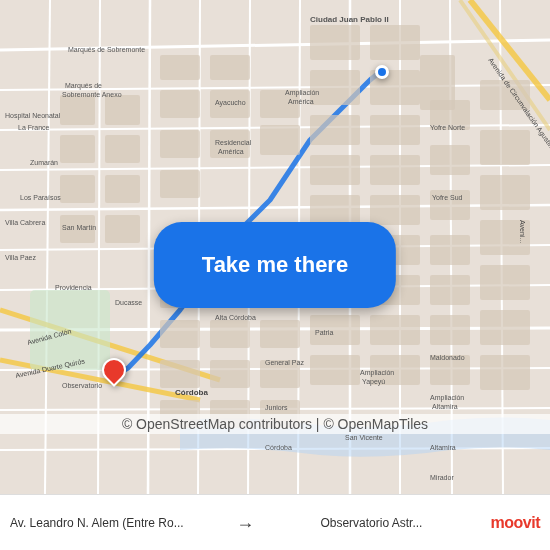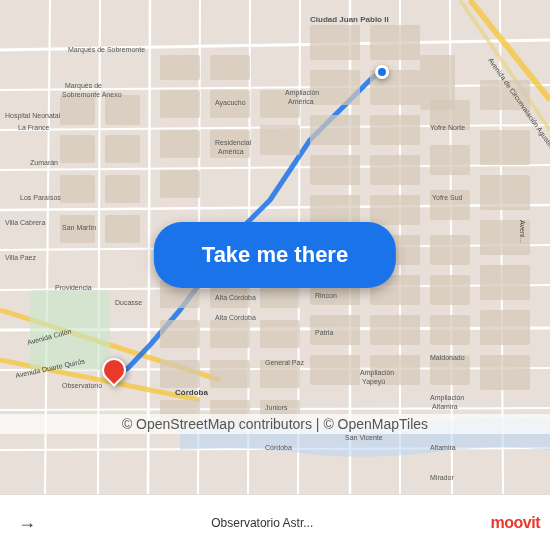--- a/index.html
+++ b/index.html
@@ -32,21 +32,21 @@
     
     #take-me-there-btn {
       position: absolute;
       top: 222px;
       left: 50%;
       transform: translateX(-50%);
       background-color: #1a73e8;
       color: white;
       border: none;
       border-radius: 28px;
-      padding: 20px 48px;
+      padding: 30px 48px;
       font-size: 22px;
       font-weight: bold;
       cursor: pointer;
       white-space: nowrap;
       box-shadow: 0 4px 12px rgba(0,0,0,0.3);
       z-index: 10;
     }
 
     
     #bottom-bar {
@@ -310,20 +310,21 @@
 
     <button id="take-me-there-btn">Take me there</button>
 
     <div id="attribution">
       <span>© OpenStreetMap contributors | © OpenMapTiles</span>
     </div>
 
   </div>
 
   <div id="bottom-bar">
+    <span id="route-from">Av. Leandro N. Alem (Entre Ro...</span>
     <span id="arrow-icon">→</span>
     <span id="route-to">Observatorio Astr...</span>
     <div id="moovit-logo">
       <span id="moovit-text">moovit</span>
     </div>
   </div>
 
 </div>
 
 </body></html>

